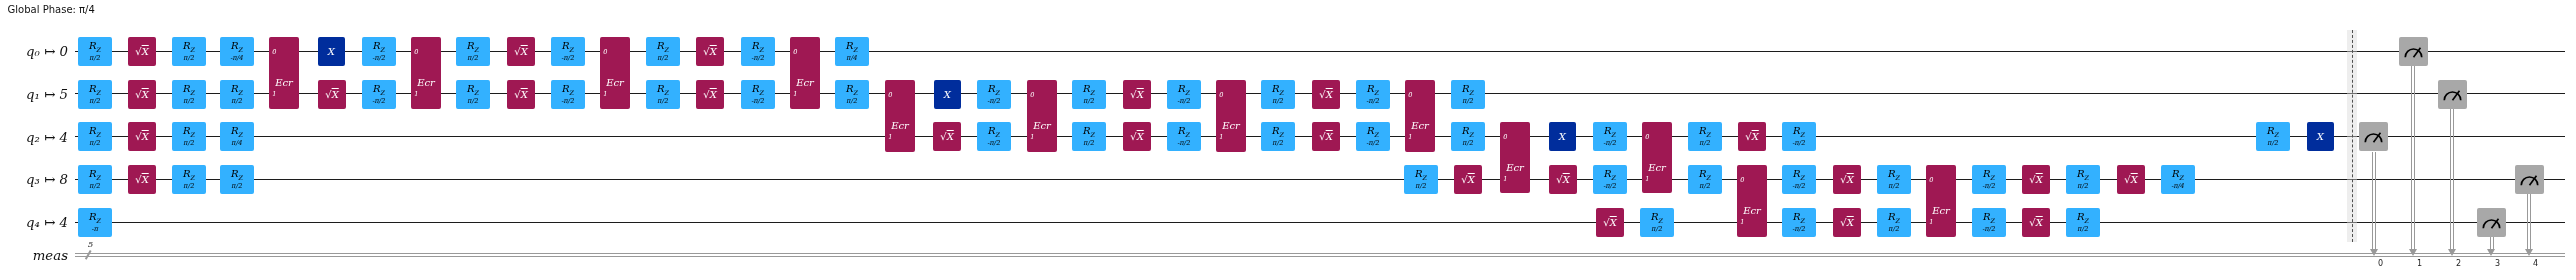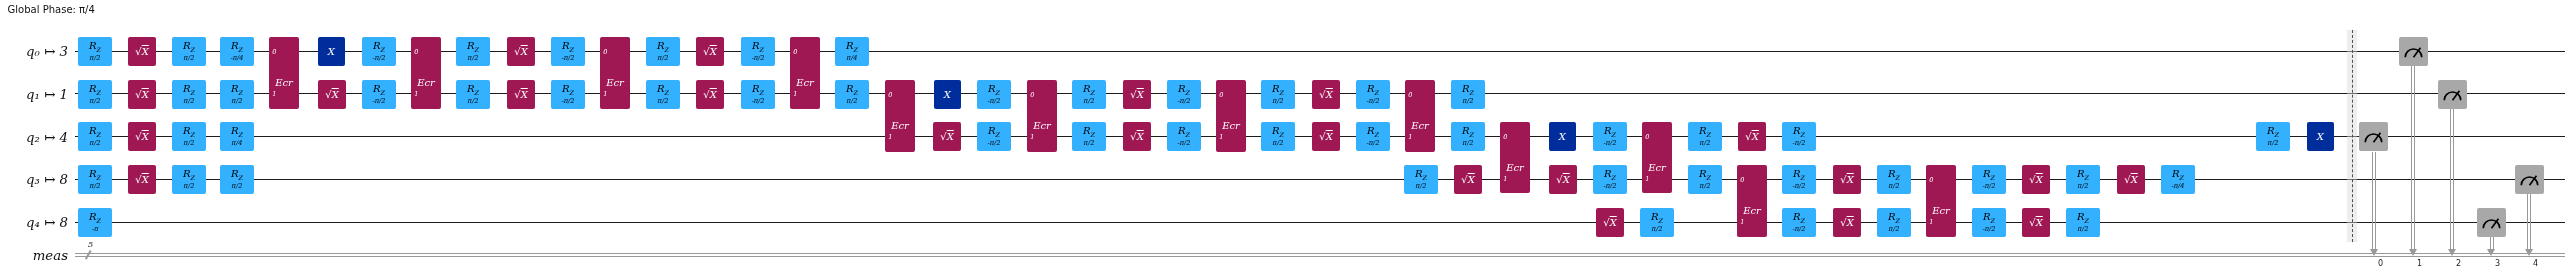--- a/index.html
+++ b/index.html
@@ -17,29 +17,29 @@
   .ecrname{color:#fff;margin-top:20px;}
   .clbit{position:absolute;font-size:8px;color:#222;z-index:3;}
   .global-phase{position:absolute;left:7.6px;top:3.8px;font-size:10px;color:#111;z-index:3;}
 </style>
 </head>
 <body>
 
 <div id="canvas" class="canvas" style="width: 2576px; height: 280px; background: rgb(255, 255, 255);">
   <div class="global-phase">Global Phase: π/4</div>
 <div class="wire" style="left: 75px; top: 51px; width: 2490px; background: rgb(28, 28, 28);"></div>
-    <div class="qlabel" style="left: 68px; top: 51px;">q₀ ↦ 3</div>
+    <div class="qlabel" style="left: 68px; top: 51px;">q₀ ↦ 0</div>
     <div class="wire" style="left: 75px; top: 93px; width: 2490px; background: rgb(28, 28, 28);"></div>
-    <div class="qlabel" style="left: 68px; top: 94px;">q₁ ↦ 1</div>
+    <div class="qlabel" style="left: 68px; top: 94px;">q₁ ↦ 5</div>
     <div class="wire" style="left: 75px; top: 136px; width: 2490px; background: rgb(28, 28, 28);"></div>
     <div class="qlabel" style="left: 68px; top: 137px;">q₂ ↦ 4</div>
     <div class="wire" style="left: 75px; top: 179px; width: 2490px; background: rgb(28, 28, 28);"></div>
     <div class="qlabel" style="left: 68px; top: 179px;">q₃ ↦ 8</div>
     <div class="wire" style="left: 75px; top: 222px; width: 2490px; background: rgb(28, 28, 28);"></div>
-    <div class="qlabel" style="left: 68px; top: 222px;">q₄ ↦ 8</div>
+    <div class="qlabel" style="left: 68px; top: 222px;">q₄ ↦ 4</div>
     <div class="clwire" style="left: 75px; top: 253px; width: 2490px; background: rgb(153, 153, 153);"></div>
     <div class="clwire" style="left: 75px; top: 256px; width: 2490px; background: rgb(153, 153, 153);"></div>
     <div class="qlabel" style="left: 68px; top: 255px;">meas</div>
     <div style="position: absolute; left: 83px; top: 254px; width: 10px; height: 1.5px; background: rgb(153, 153, 153); transform: rotate(-60deg); z-index: 1;"></div>
     <div class="creg-size" style="left: 88px; top: 239px;">5</div>
     <div style="position: absolute; left: 2347px; top: 30px; width: 10px; height: 212px; background: rgb(217, 217, 217); opacity: 0.45; z-index: 1;"></div>
     <div style="position: absolute; left: 2352px; top: 30px; width: 0px; height: 212px; border-left: 1.5px dashed rgb(79, 79, 79); z-index: 1;"></div>
     <div class="gate" style="left: 78px; top: 37px; width: 34px; height: 29px; background: rgb(51, 177, 255); color: rgb(0, 0, 0);">
       <span class="gname">R<sub>Z</sub></span>
       <span class="gsub">π/2</span>

